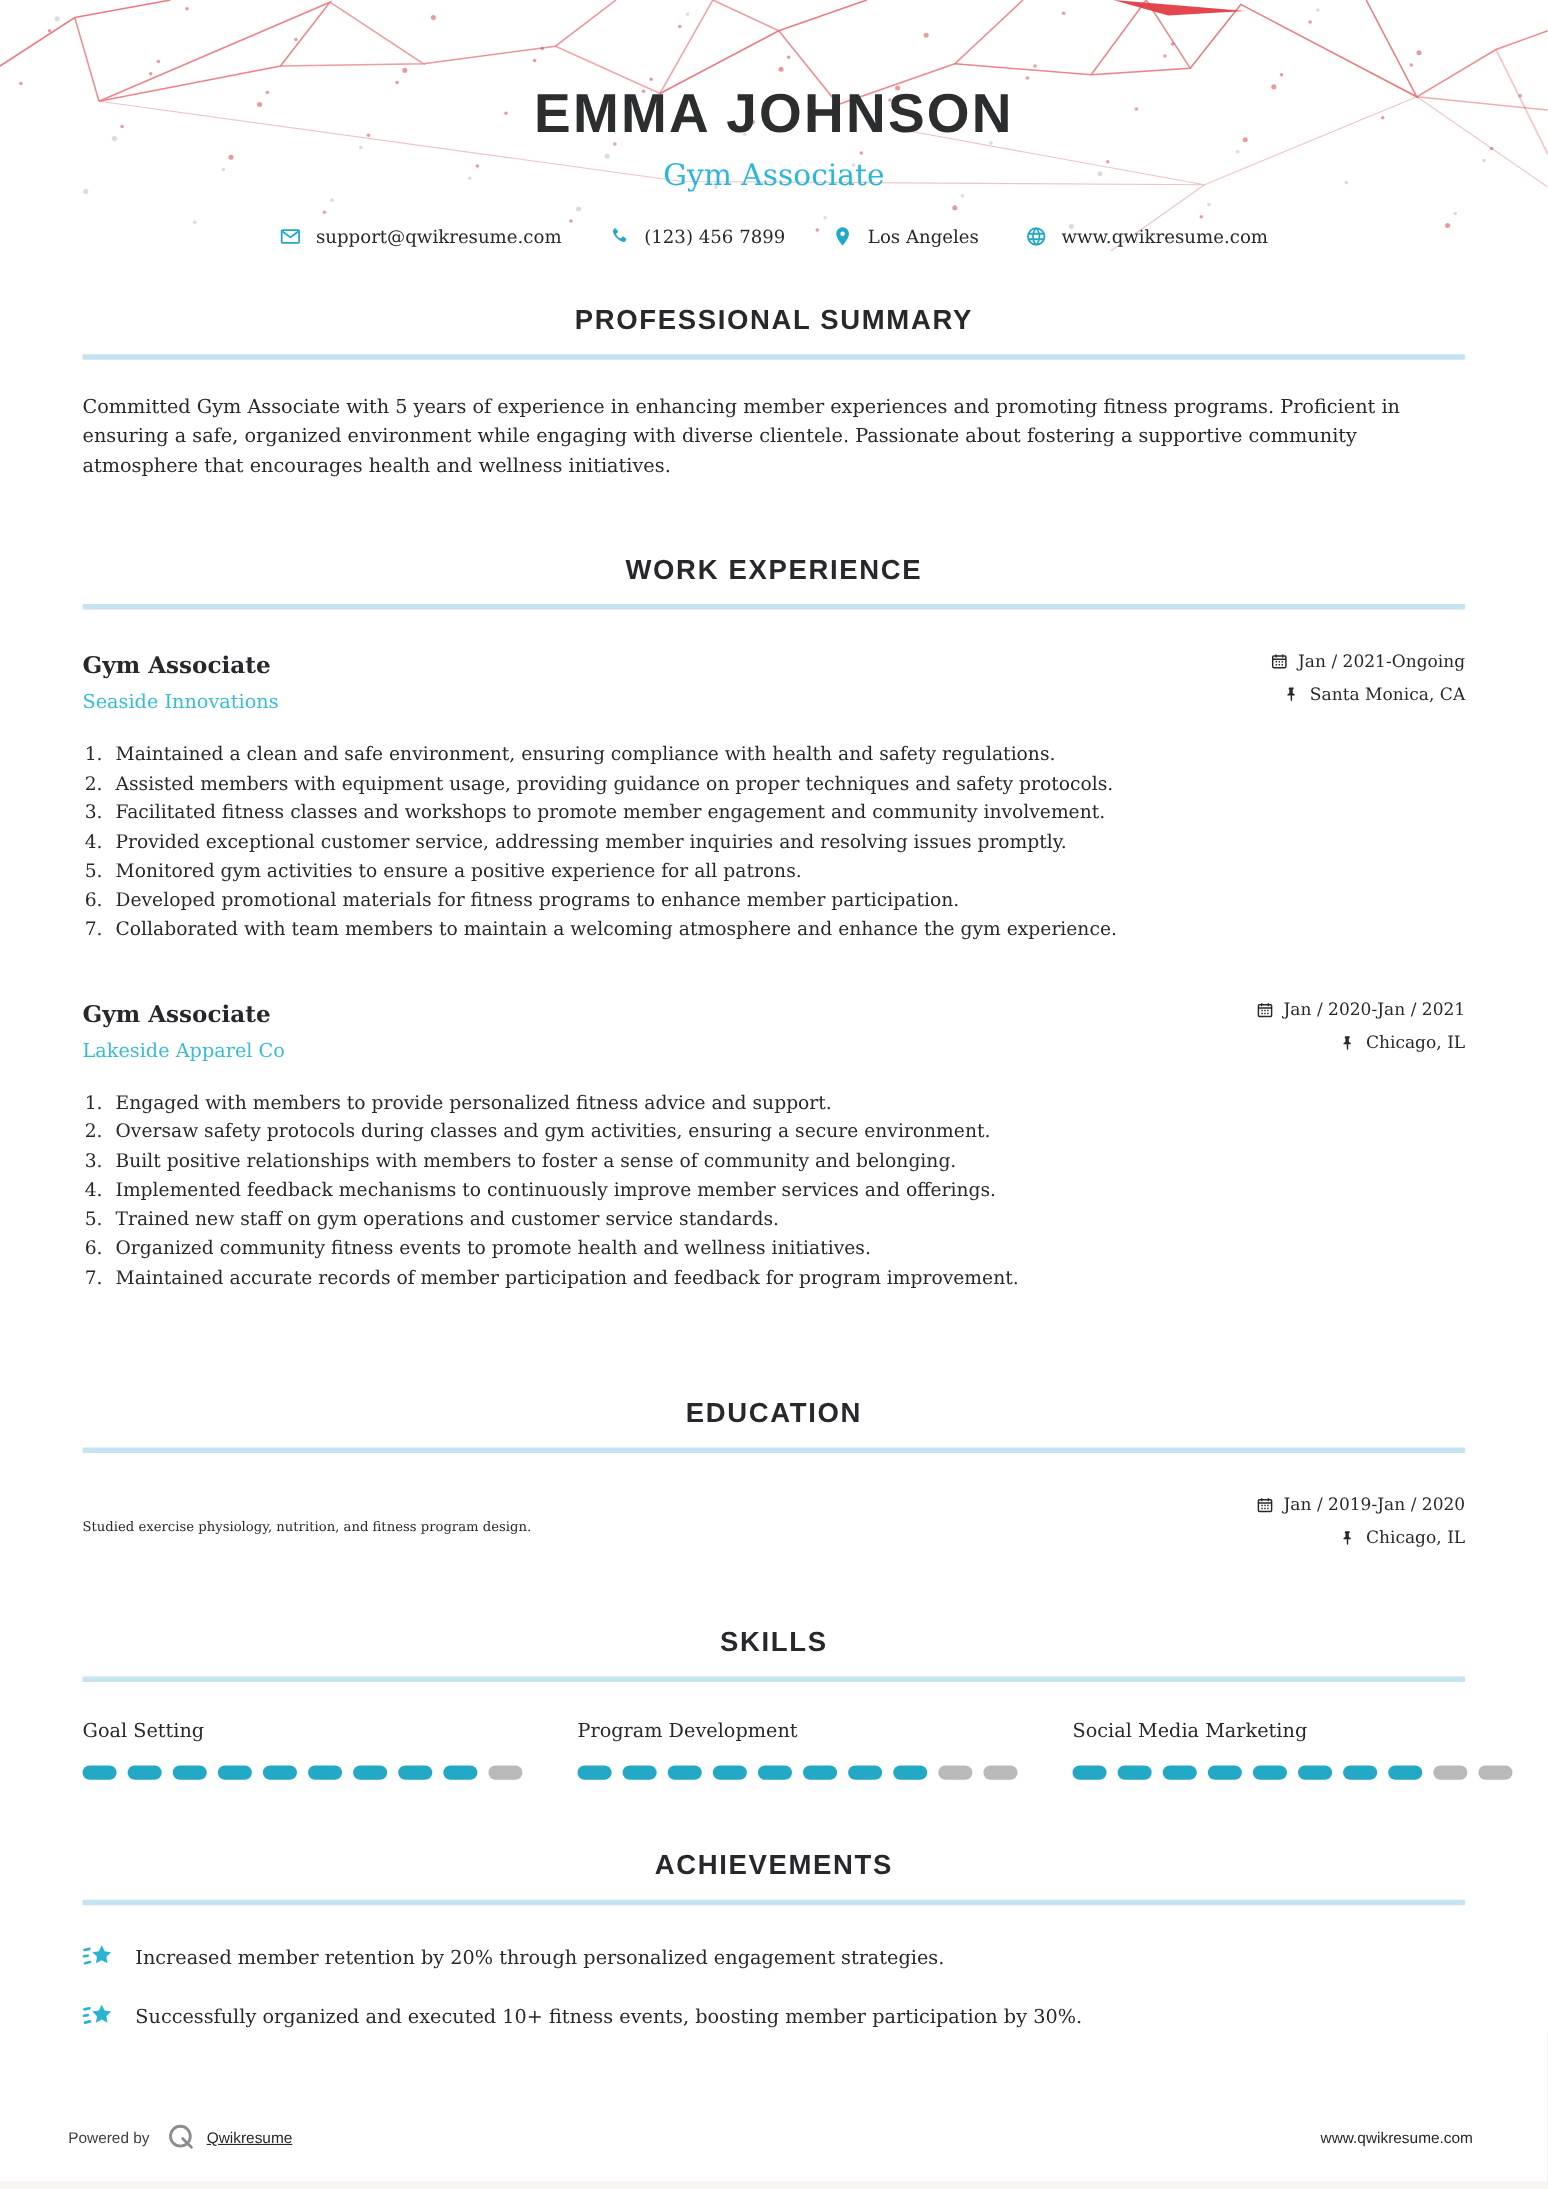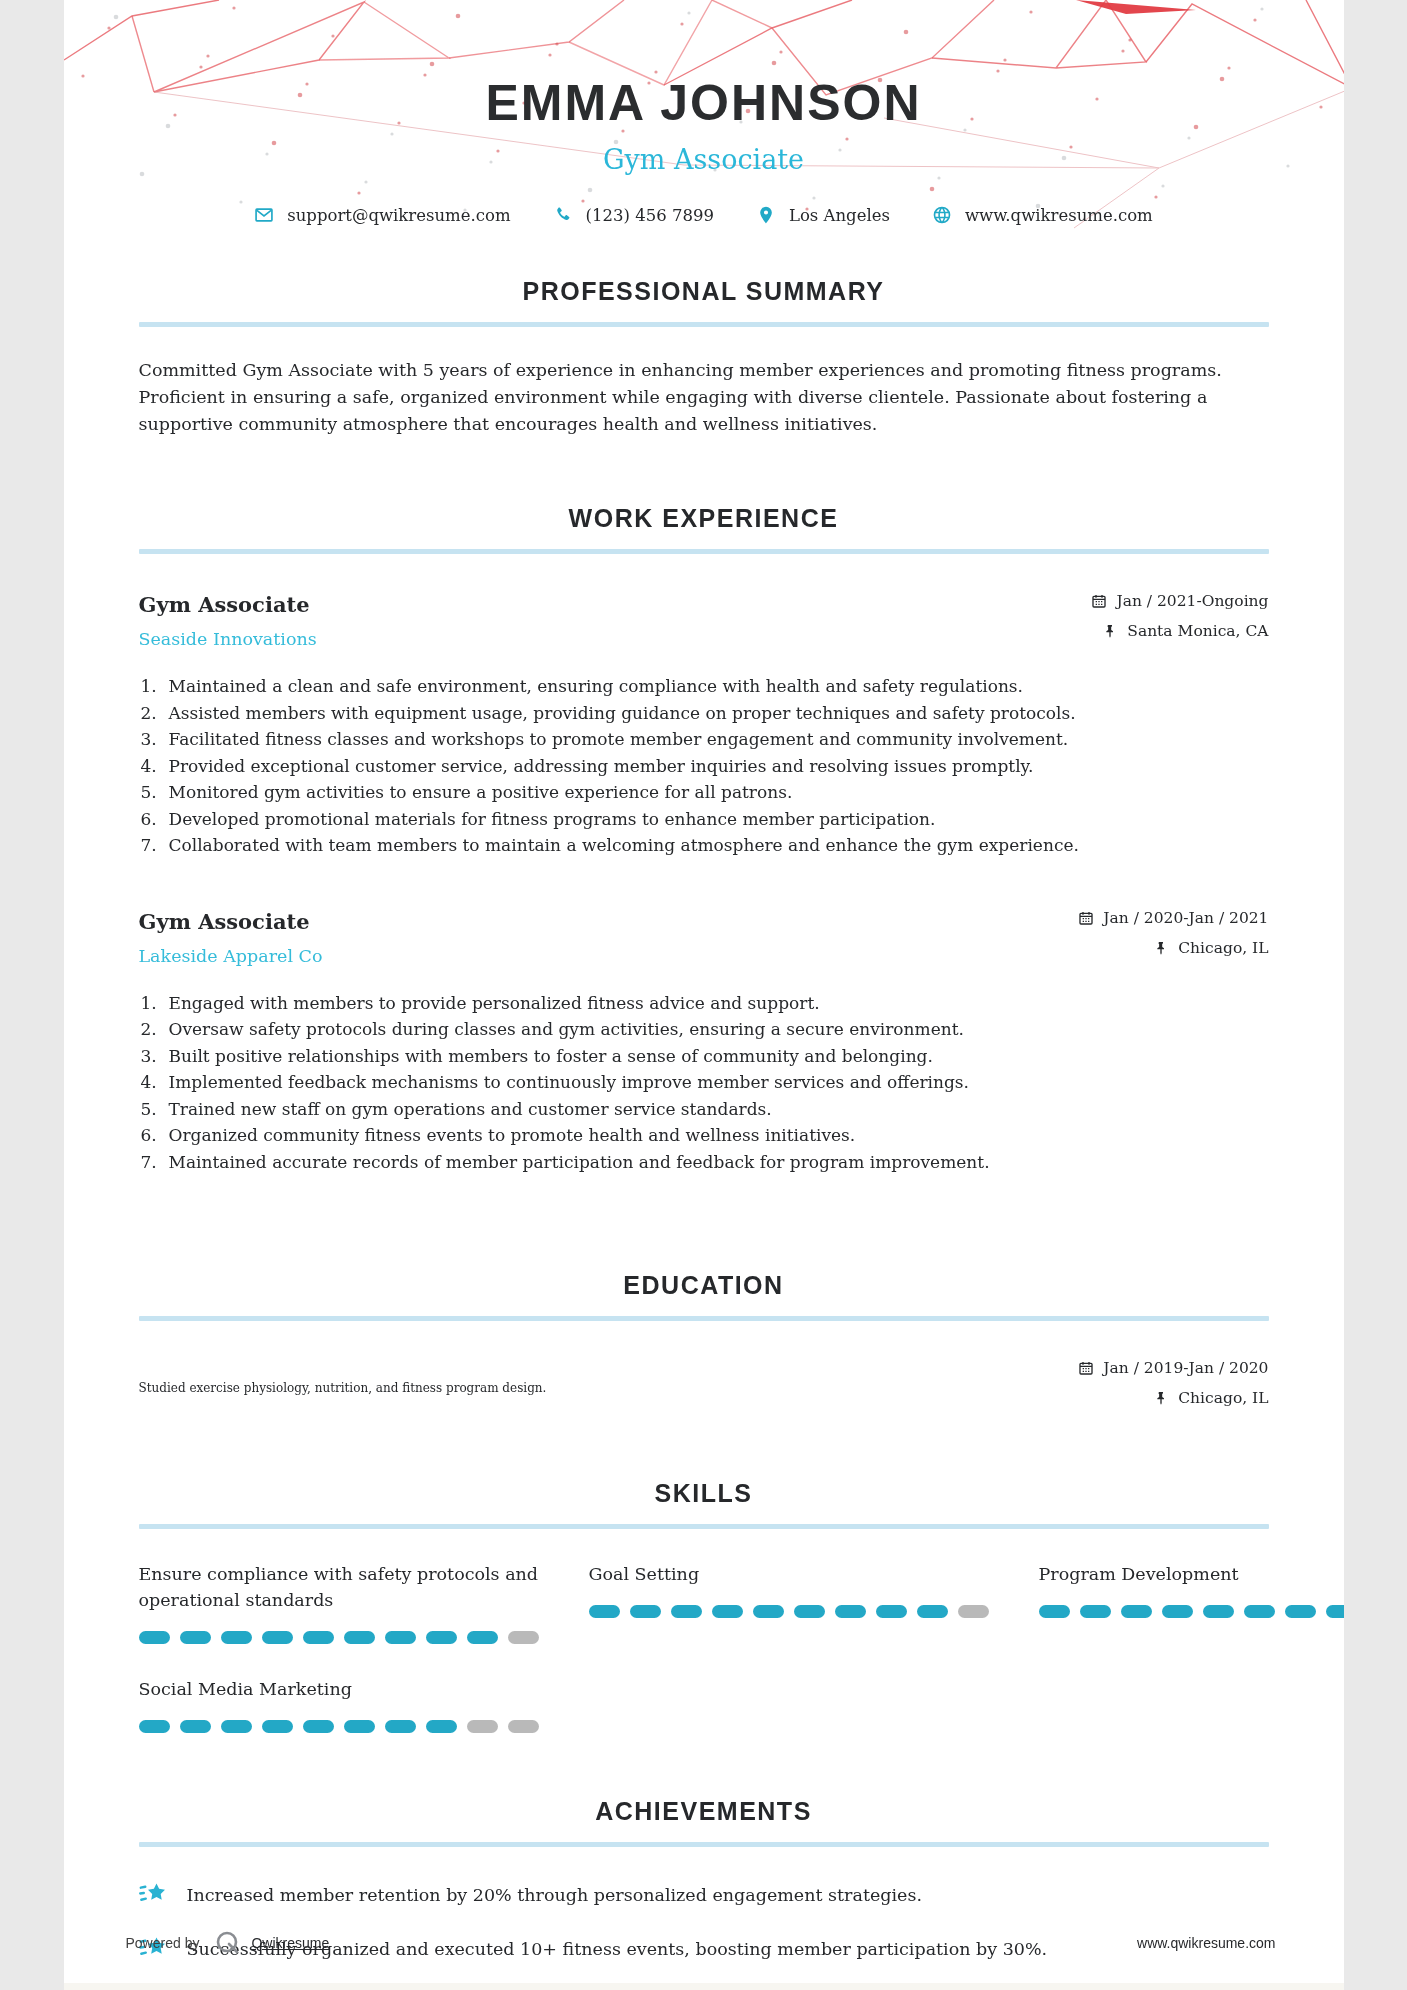--- a/index.html
+++ b/index.html
@@ -1,18 +1,18 @@
 <!DOCTYPE html>
 <html><head>
 <meta charset="utf-8">
 <style>
   * { margin:0; padding:0; box-sizing:border-box; }
   html,body { background:#e9e9e9; }
   .page {
-    position:relative; width:1280px; height:1990px; margin:0 auto;
+    position:relative; width:1407px; height:1990px; margin:0 auto;
     background:#ffffff; overflow:hidden;
     font-family:"DejaVu Serif","Liberation Serif",serif;
     color:#26282b;
   }
   
   .hero { position:relative; padding-top:74px; text-align:center; }
   .deco { position:absolute; top:0; left:0; width:1407px; height:240px; pointer-events:none; }
   .name {
     position:relative; font-family:"Liberation Sans","DejaVu Sans",sans-serif;
     font-size:50px; font-weight:800; letter-spacing:2px; color:#2b2d2f;
@@ -355,35 +355,20 @@
       </div>
     </div>
   </div>
 
   <div class="content mt-skills">
     <div class="sec-head">SKILLS</div>
     <div class="sec-rule"></div>
 
     <div class="skills-grid">
       <div class="skill">
-        <div class="skill-name">Ensure compliance with safety protocols and operational standards</div>
-        <div class="skill-bar">
-            <span class="dash"></span>
-            <span class="dash"></span>
-            <span class="dash"></span>
-            <span class="dash"></span>
-            <span class="dash"></span>
-            <span class="dash"></span>
-            <span class="dash"></span>
-            <span class="dash"></span>
-            <span class="dash"></span>
-            <span class="dash off"></span>
-          </div>
-      </div>
-      <div class="skill">
         <div class="skill-name">Goal Setting</div>
         <div class="skill-bar">
             <span class="dash"></span>
             <span class="dash"></span>
             <span class="dash"></span>
             <span class="dash"></span>
             <span class="dash"></span>
             <span class="dash"></span>
             <span class="dash"></span>
             <span class="dash"></span>

